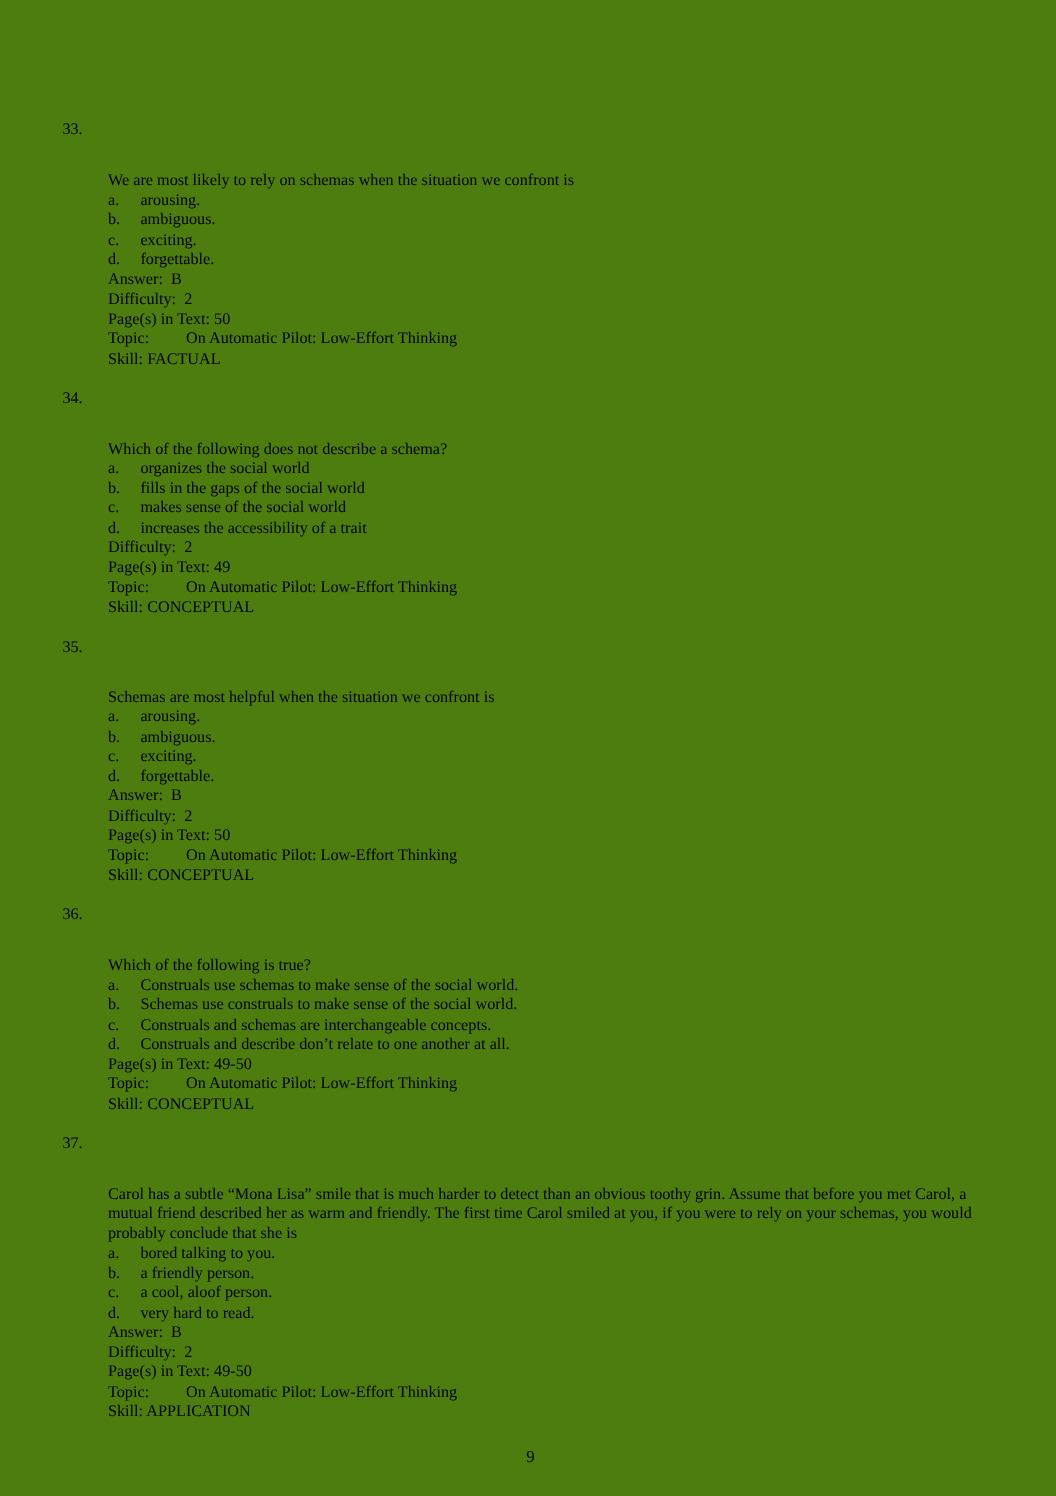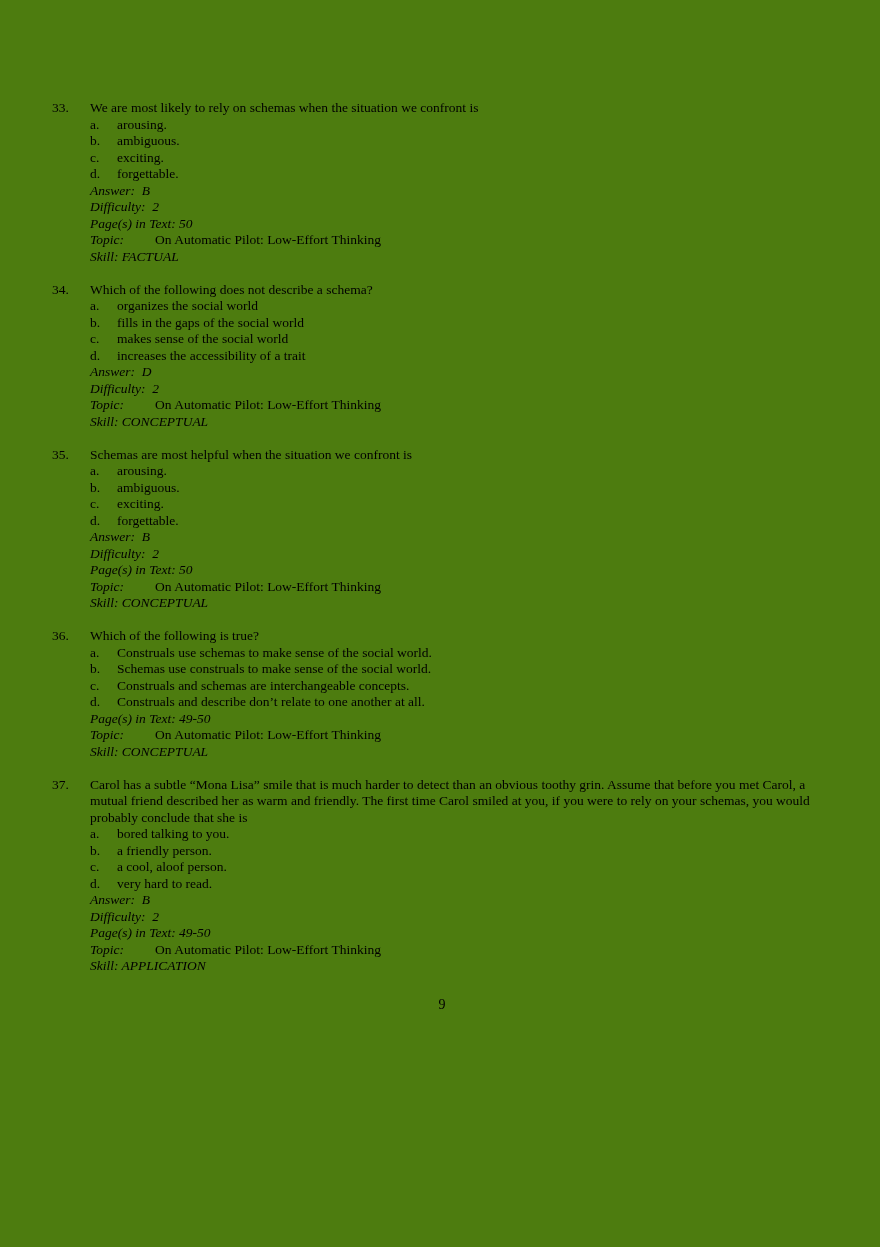--- a/index.html
+++ b/index.html
@@ -30,41 +30,40 @@
   .q-num {
     width: 38px;
     flex-shrink: 0;
   }
   .q-body {
     flex: 1;
     min-width: 0;
   }
   .q-text {
     display: block;
+    margin-top: 42px;
   }
   .option {
     display: flex;
     align-items: flex-start;
   }
   .opt-letter {
     width: 27px;
     flex-shrink: 0;
   }
   .opt-text {
     flex: 1;
     min-width: 0;
   }
   .meta {
-    font-style: italic;
     white-space: pre-wrap;
   }
   .topic-label {
     display: inline-block;
     min-width: 65px;
-    font-style: italic;
   }
   .topic-value {
   }
   .page-number {
     text-align: center;
     margin-top: 22px;
     font-size: 14px;
   }
 </style>
 </head>
@@ -118,22 +117,22 @@
           <span class="opt-text">fills in the gaps of the social world</span>
         </div>
         <div class="option">
           <span class="opt-letter">c.</span>
           <span class="opt-text">makes sense of the social world</span>
         </div>
         <div class="option">
           <span class="opt-letter">d.</span>
           <span class="opt-text">increases the accessibility of a trait</span>
         </div>
-        <div class="meta">Answer:  D</div>
-        <div class="meta">Difficulty:  2</div>
+        <div class="meta">Difficulty:  2</div>
+        <div class="meta">Page(s) in Text: 49</div>
         <div>
           <span class="topic-label">Topic:</span><span class="topic-value">On Automatic Pilot: Low-Effort Thinking</span>
         </div>
         <div class="meta">Skill: CONCEPTUAL</div>
       </div>
     </div>
   </div>
 
   <div class="question">
     <div class="q-row">

